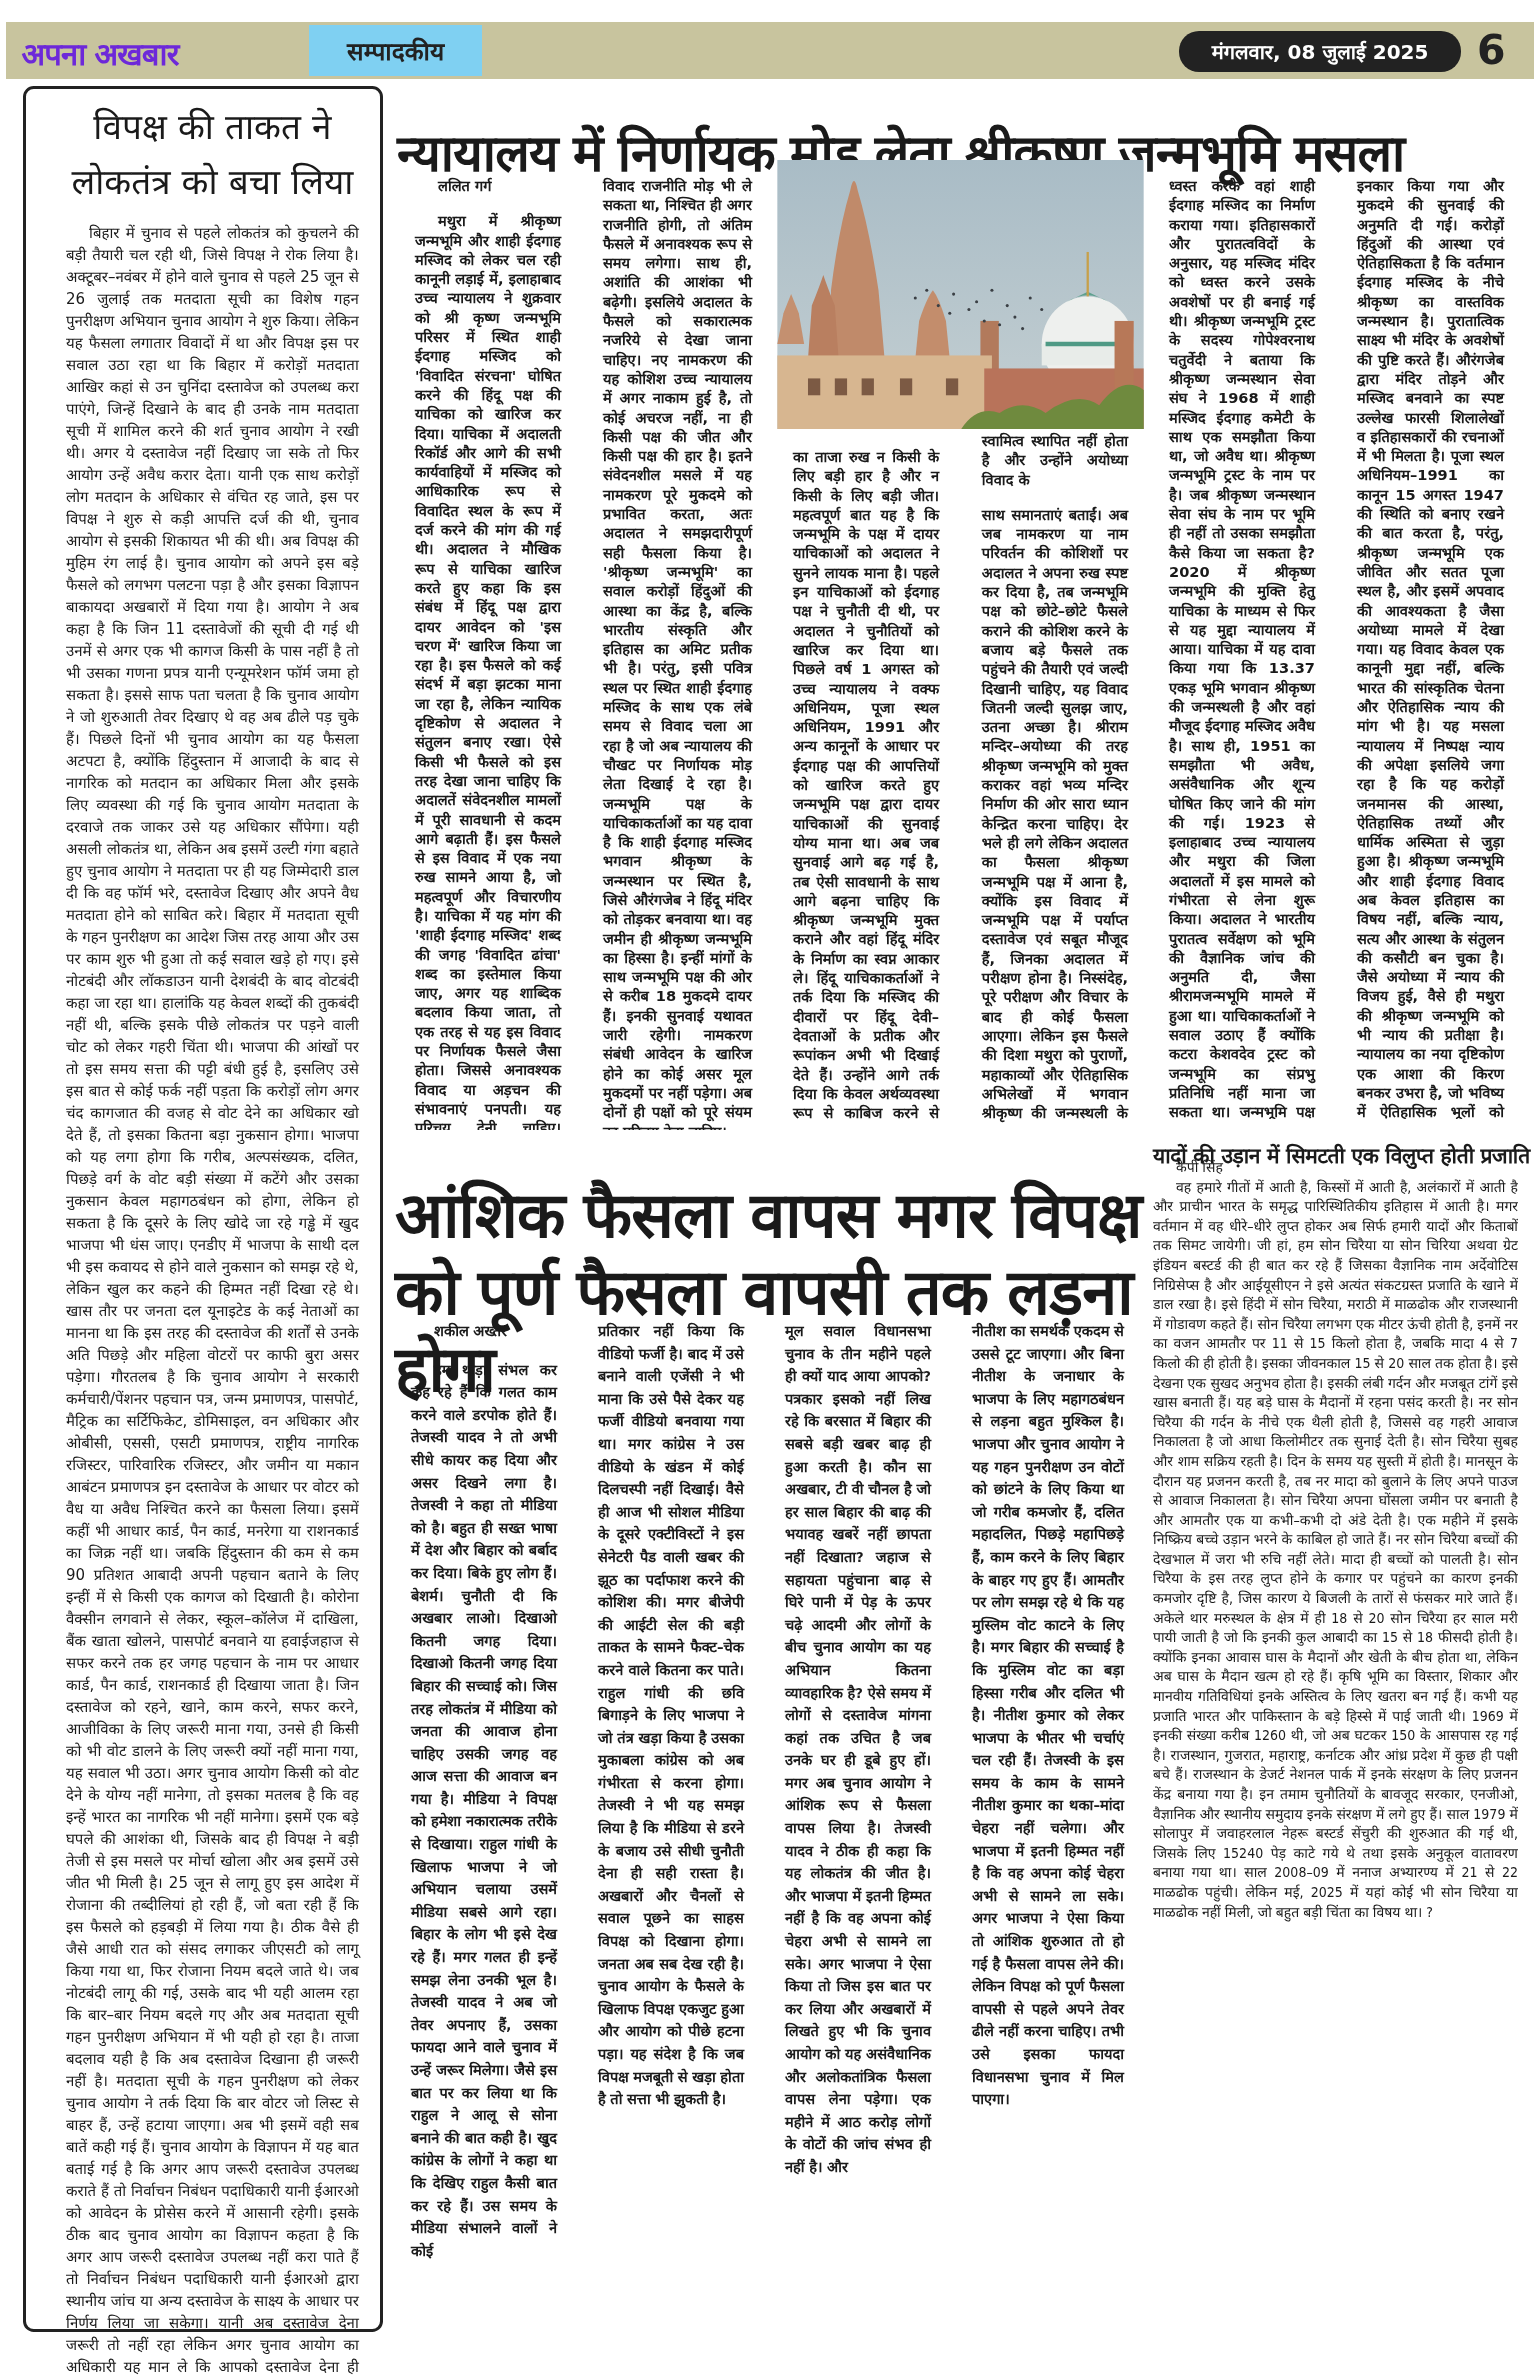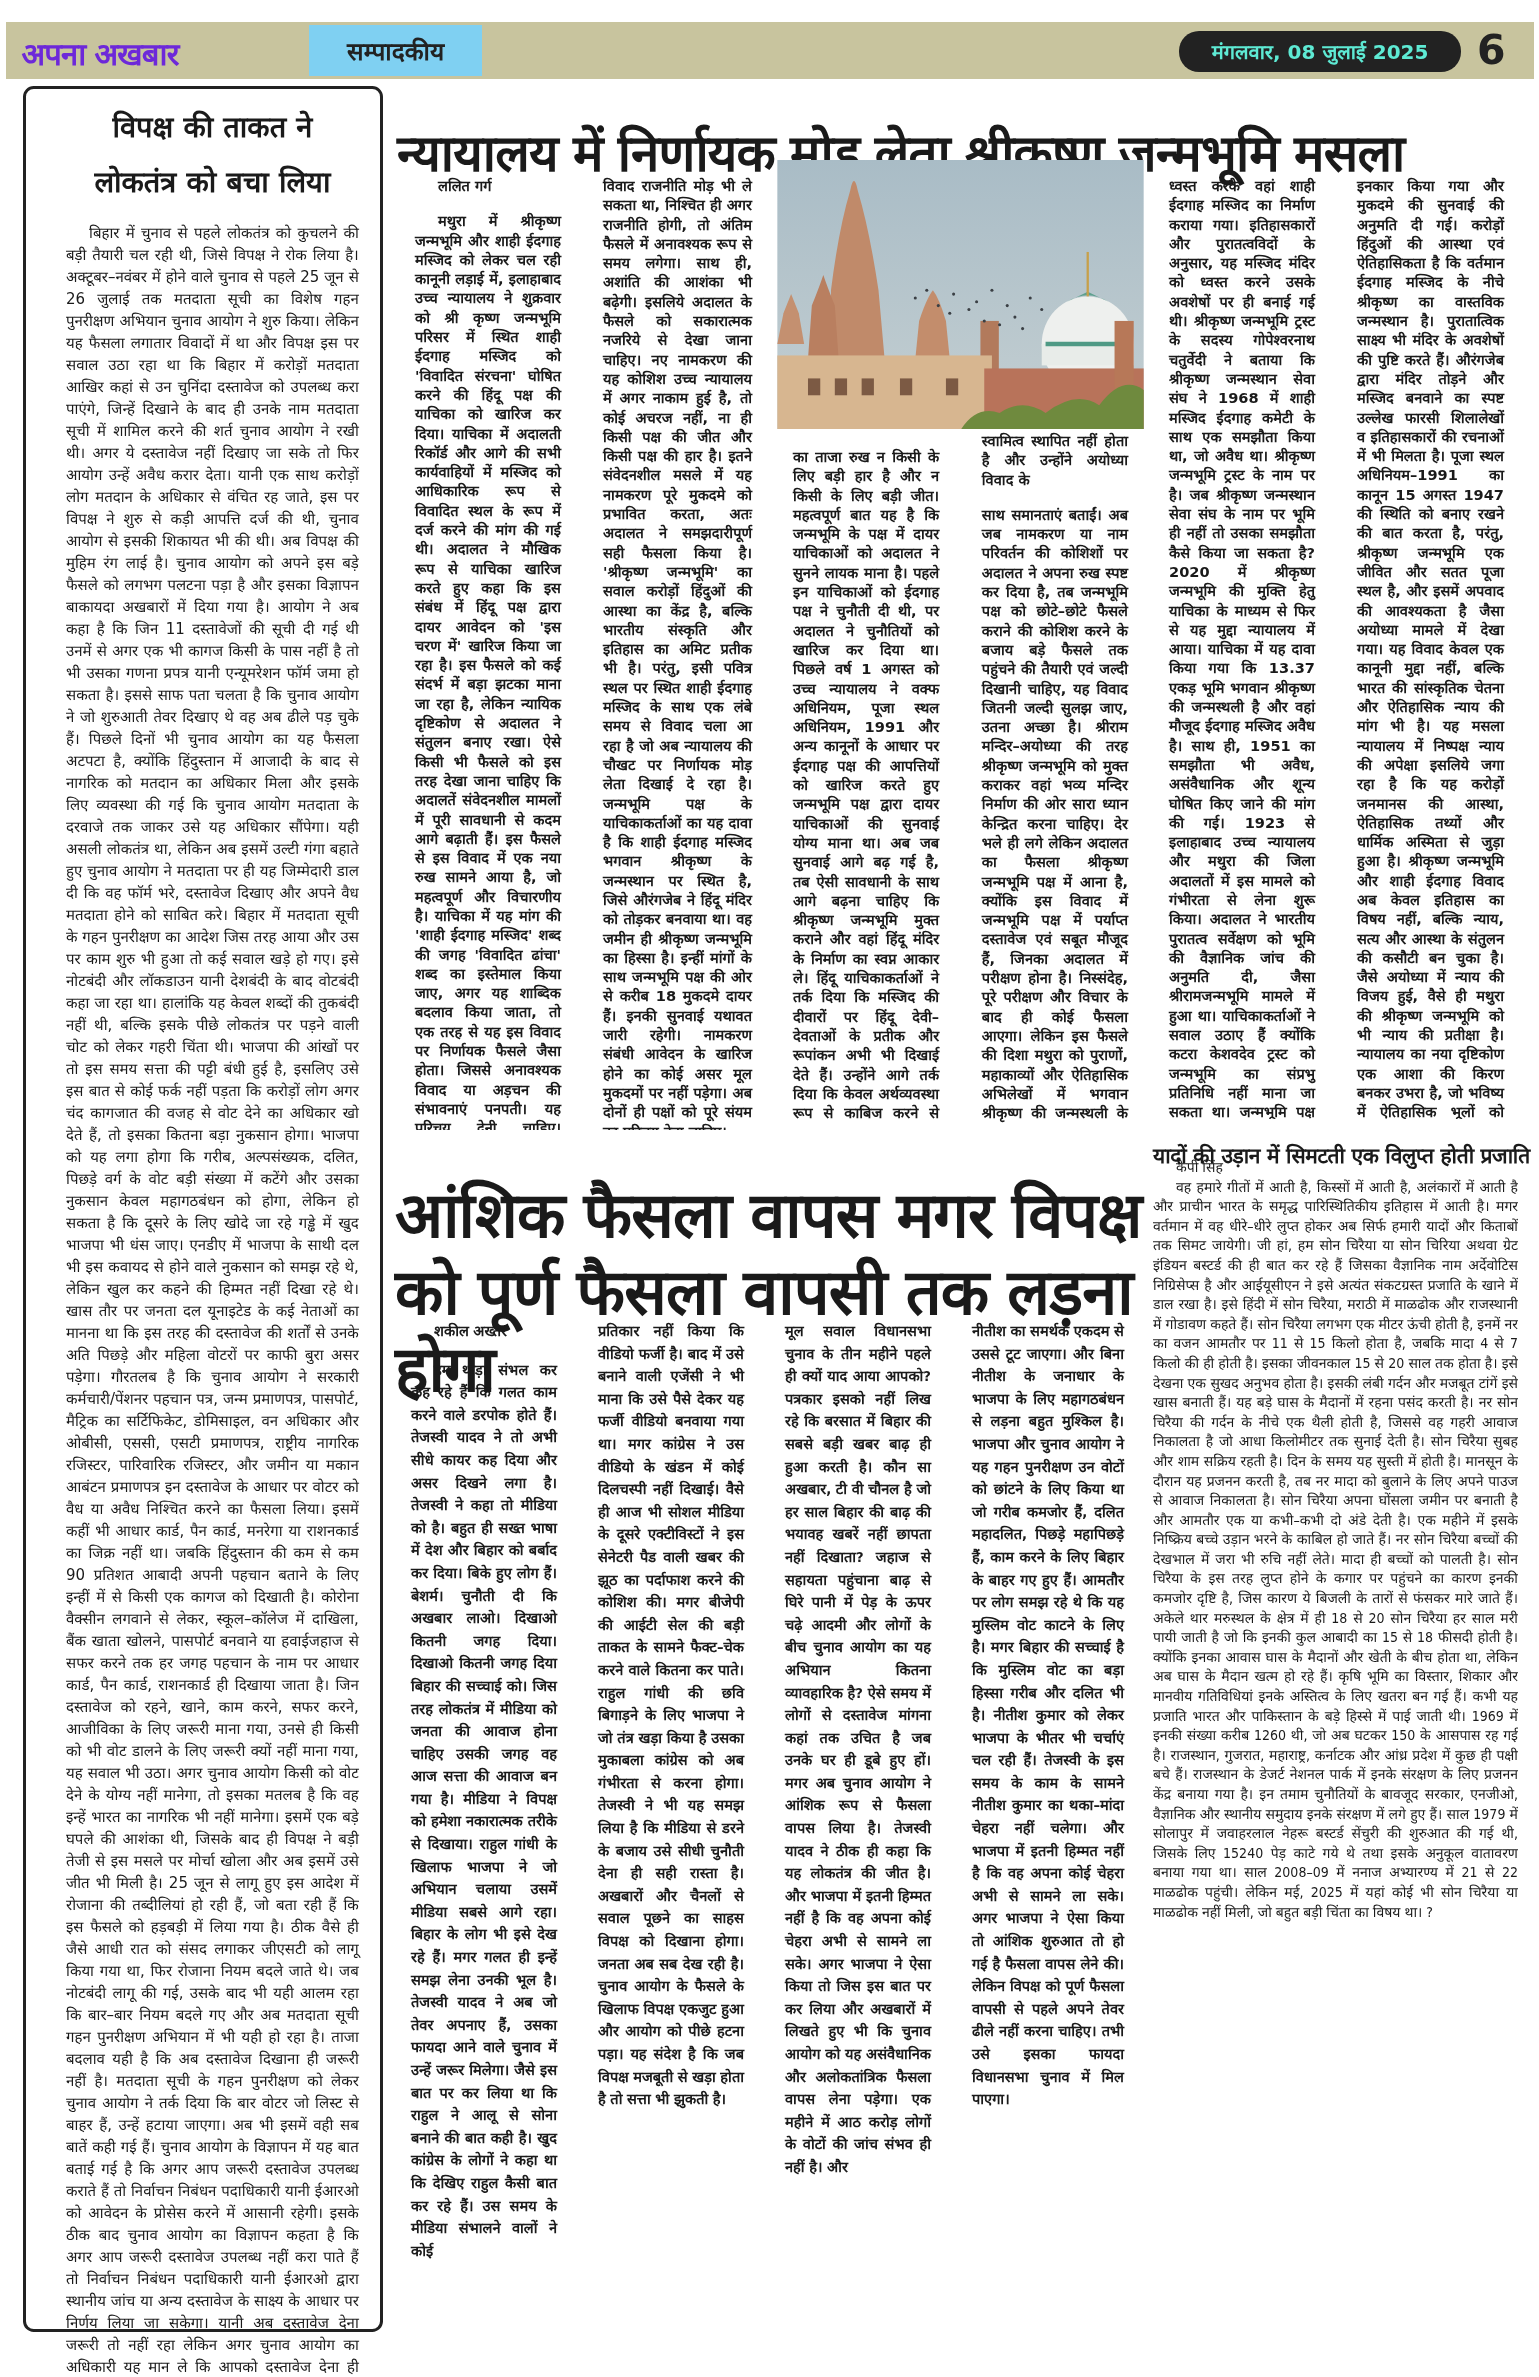--- a/index.html
+++ b/index.html
@@ -1,23 +1,23 @@
 <!DOCTYPE html>
 <html style="font-size:12.3px"><head>
 <meta charset="utf-8">
 <style>
   html,body{margin:0;padding:0;background:#fff;}
   body{width:1540px;height:2377px;position:relative;overflow:hidden;font-family:"DejaVu Sans",sans-serif;color:#1a1a1a;}
   .masthead{position:absolute;left:6.1px;top:21.5px;width:1528px;height:57px;background:#c8c49e;}
   .brand{position:absolute;left:15.3px;top:10.7px;font-size:31px;font-weight:bold;letter-spacing:-0.8px;font-family:"DejaVu Sans Condensed","DejaVu Sans",sans-serif;color:#6d28d9;}
   .section-tag{position:absolute;left:303px;top:3.1px;width:173px;height:51px;background:#7fd0f2;display:flex;align-items:center;justify-content:center;font-size:24.5px;font-weight:bold;color:#222;}
-  .date-pill{position:absolute;left:1173px;top:9.2px;width:282px;height:41px;background:#222;border-radius:20px;color:#5eead4;font-size:20px;font-weight:bold;display:flex;align-items:center;justify-content:center;}
+  .date-pill{position:absolute;left:1173px;top:9.2px;width:282px;height:41px;background:#222;border-radius:20px;color:#ffffff;font-size:20px;font-weight:bold;display:flex;align-items:center;justify-content:center;}
   .page-no{position:absolute;left:1471px;top:4.6px;font-size:41px;font-weight:bold;color:#222;}
   .left-box{position:absolute;left:23px;top:86px;width:360px;height:2246px;border:3.8px solid #222;border-radius:10.7px;box-sizing:border-box;padding:10.7px 9.2px 0 28px;}
-  .left-title{text-align:center;font-size:29px;font-weight:bold;line-height:55px;margin:0 0 9px 0;}
+  .left-title{text-align:center;font-size:35px;font-weight:normal;line-height:55px;margin:0 0 9px 0;}
   .body-text{font-size:15px;line-height:22px;text-align:justify;margin:0;}
   .body-text p{margin:12px;text-indent:23px;}
   .headline1{position:absolute;left:397px;top:81px;width:1138px;font-size:51px;font-weight:bold;line-height:77px;letter-spacing:-0.8px;white-space:nowrap;font-family:"DejaVu Sans Condensed","DejaVu Sans",sans-serif;}
   .col{position:absolute;font-size:14.6px;line-height:19.3px;text-align:justify;}
   .col p{margin:16px;text-indent:23px;font-weight:bold;}
   .byline{text-indent:23px;}
   .photo{position:absolute;left:777px;top:160px;width:367px;height:269px;overflow:hidden;}
   .headline2{position:absolute;left:395px;top:1135px;width:755px;font-size:63px;font-weight:bold;line-height:77px;letter-spacing:-0.8px;font-family:"DejaVu Sans Condensed","DejaVu Sans",sans-serif;}
   .headline3{position:absolute;left:1153px;top:1124px;width:376px;font-size:21px;font-weight:bold;white-space:nowrap;letter-spacing:-0.4px;}
   .right-article{position:absolute;left:1153px;top:1158px;width:365px;font-size:14px;line-height:19.6px;text-align:justify;}

